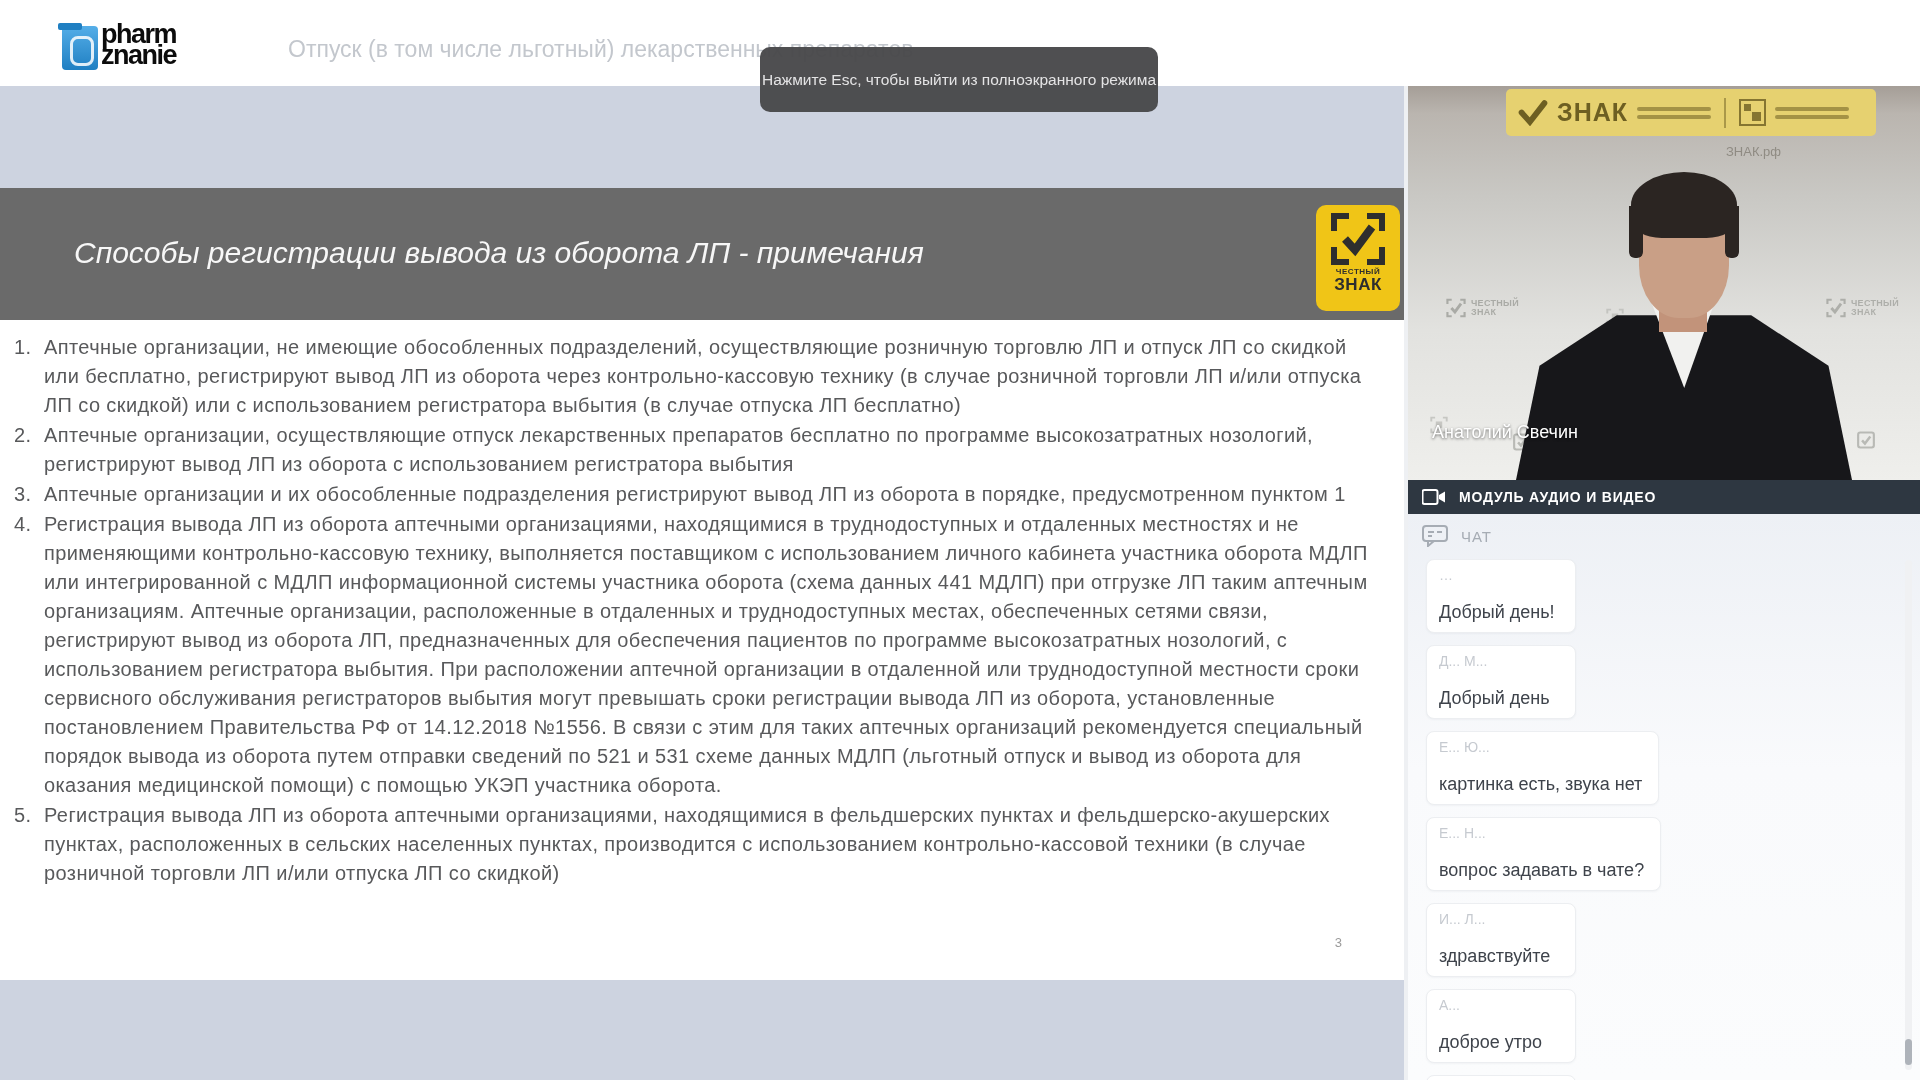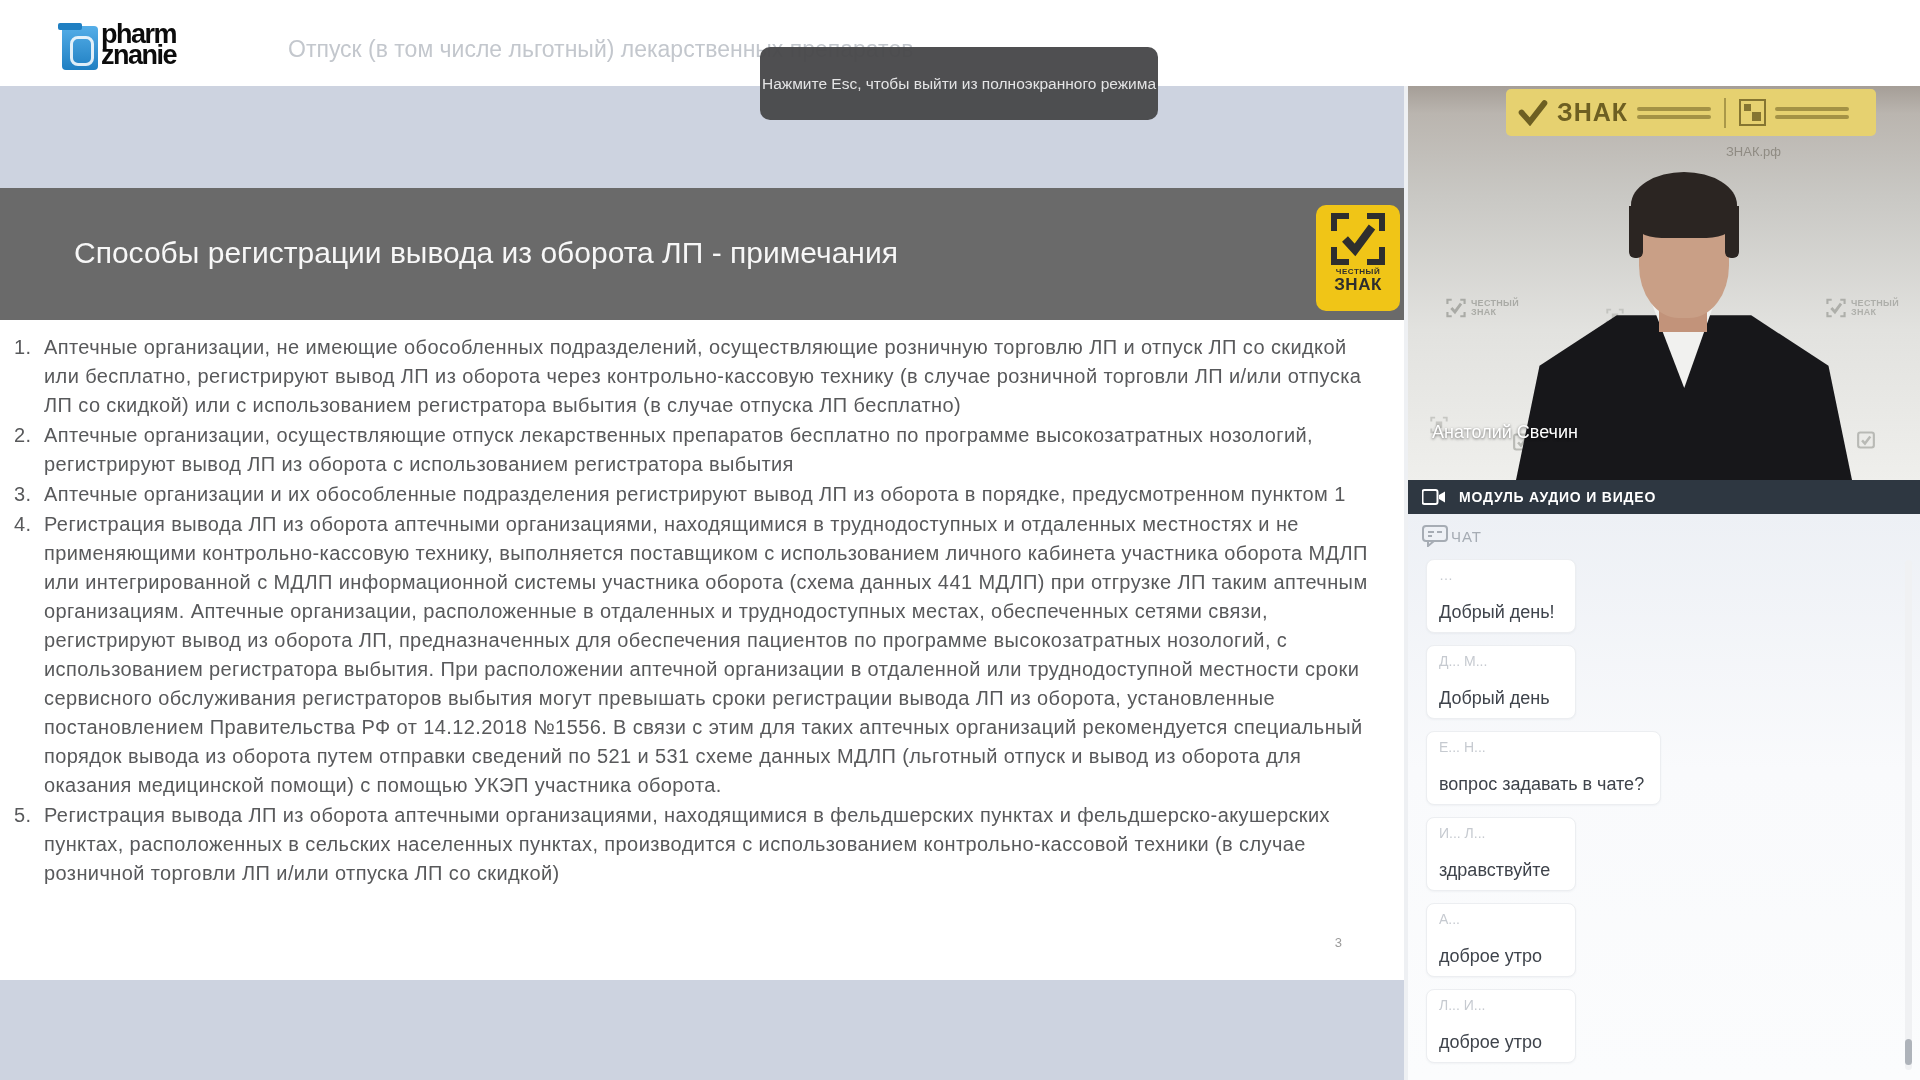--- a/index.html
+++ b/index.html
@@ -13,30 +13,30 @@
   .top-header { position:absolute; left:0; top:0; width:1920px; height:86px; background:#ffffff; z-index:5; }
   .logo { position:absolute; left:62px; top:24px; display:flex; align-items:flex-start; }
   .logo-icon { position:relative; width:36px; height:44px; background:linear-gradient(180deg,#55aee8,#1f7fc2); border-radius:4px; margin-top:2px; }
   .logo-icon::before { content:""; position:absolute; left:-4px; top:-3px; width:24px; height:7px; background:#1f7fc2; border-radius:2px; }
   .logo-icon::after { content:""; position:absolute; left:8px; top:10px; width:18px; height:24px; border:3px solid rgba(255,255,255,.85); border-radius:8px; }
   .logo-text { margin-left:3px; font-weight:bold; color:#0c0c0c; font-size:27px; line-height:0.78; letter-spacing:-1.5px; }
   .presentation-title { position:absolute; left:288px; top:36px; font-size:23px; color:#c3c7cd; white-space:nowrap; }
 
   
   .esc-tooltip {
-    position:absolute; left:760px; top:47px; width:398px; height:73px;
+    position:absolute; left:760px; top:47px; width:398px; height:65px;
     background:rgba(72,72,74,.96); border-radius:10px; z-index:60;
     display:flex; align-items:center; justify-content:center;
     color:#e4e4e5; font-size:15.5px;
   }
 
   
   .share-area { position:absolute; left:0; top:86px; width:1404px; height:994px; background:#cdd3e0; }
   .slide-titlebar { position:absolute; left:0; top:102px; width:1404px; height:132px; background:#6a6a6a; }
-  .slide-title { position:absolute; left:74px; top:48px; font-size:30px; color:#f7f7f7; white-space:nowrap; }
+  .slide-title { position:absolute; left:74px; top:48px; font-size:30px; color:#f7f7f7; white-space:nowrap;font-style:italic; }
   .znak-logo {
     position:absolute; right:4px; top:17px; width:84px; height:106px;
     background:#F0C517; border-radius:10px; display:flex; flex-direction:column; align-items:center; padding-top:7px;
   }
   .znak-logo svg { display:block; }
   .znak-logo-caption { text-align:center; color:#2e2e2e; line-height:1; margin-top:2px; }
   .znak-logo-caption .small { font-size:8px; font-weight:bold; letter-spacing:.5px; }
   .znak-logo-caption .big { font-size:17px; font-weight:bold; letter-spacing:.5px; }
 
   .slide-body { position:absolute; left:0; top:234px; width:1404px; height:660px; background:#ffffff; }
@@ -88,21 +88,21 @@
   
   .module-bar {
     position:absolute; left:0; top:394px; width:512px; height:34px; background:#2e3741;
     display:flex; align-items:center; gap:13px; padding-left:14px; cursor:pointer;
   }
   .module-bar-label { color:#ffffff; font-size:14px; font-weight:bold; letter-spacing:.8px; }
 
   
   .chat { position:absolute; left:0; top:428px; width:512px; height:566px;
           background:linear-gradient(180deg,#edf0f5 0%,#f9fafc 45%,#fbfcfd 100%); }
-  .chat-header { display:flex; align-items:center; gap:3px; padding:11px 0 4px 14px; color:#a6acb4; cursor:pointer; }
+  .chat-header { display:flex; align-items:center; gap:13px; padding:11px 0 4px 14px; color:#a6acb4; cursor:pointer; }
   .chat-header-label { font-size:15px; letter-spacing:1px; }
   .chat-list { padding:8px 0 0 18px; }
   .chat-card {
     display:table; background:#ffffff; border:1px solid #eceef1; border-radius:8px;
     padding:7px 16px 9px 12px; margin-bottom:12px; box-shadow:0 1px 2px rgba(60,70,90,.05); min-width:150px;
   }
   .chat-sender { font-size:14px; color:#c6cad0; margin-bottom:3px; white-space:nowrap; }
   .chat-text { font-size:18px; color:#3e434b; white-space:nowrap;margin-top:19px; }
 
   .watermark { position:absolute; left:166px; top:452px; display:flex; align-items:center; gap:12px; color:#dcdee1; }
@@ -286,20 +286,24 @@
       <div class="chat-list">
         <div class="chat-card">
           <div class="chat-sender">…</div>
           <div class="chat-text">Добрый день!</div>
         </div>
         <div class="chat-card">
           <div class="chat-sender">Д... М...</div>
           <div class="chat-text">Добрый день</div>
         </div>
         <div class="chat-card">
+          <div class="chat-sender">Е... Ю...</div>
+          <div class="chat-text">картинка есть, звука нет</div>
+        </div>
+        <div class="chat-card">
           <div class="chat-sender">Е... Н...</div>
           <div class="chat-text">вопрос задавать в чате?</div>
         </div>
         <div class="chat-card">
           <div class="chat-sender">И... Л...</div>
           <div class="chat-text">здравствуйте</div>
         </div>
         <div class="chat-card">
           <div class="chat-sender">А...</div>
           <div class="chat-text">доброе утро</div>

